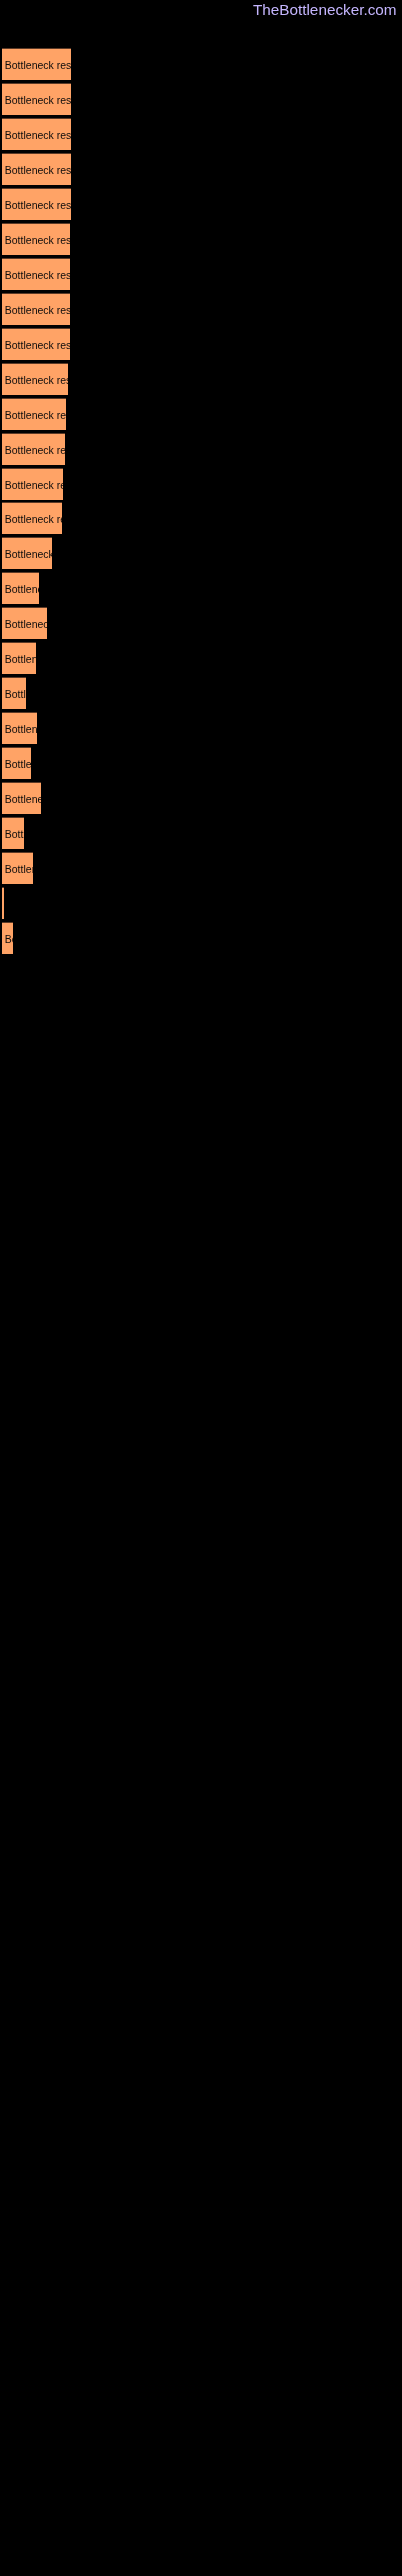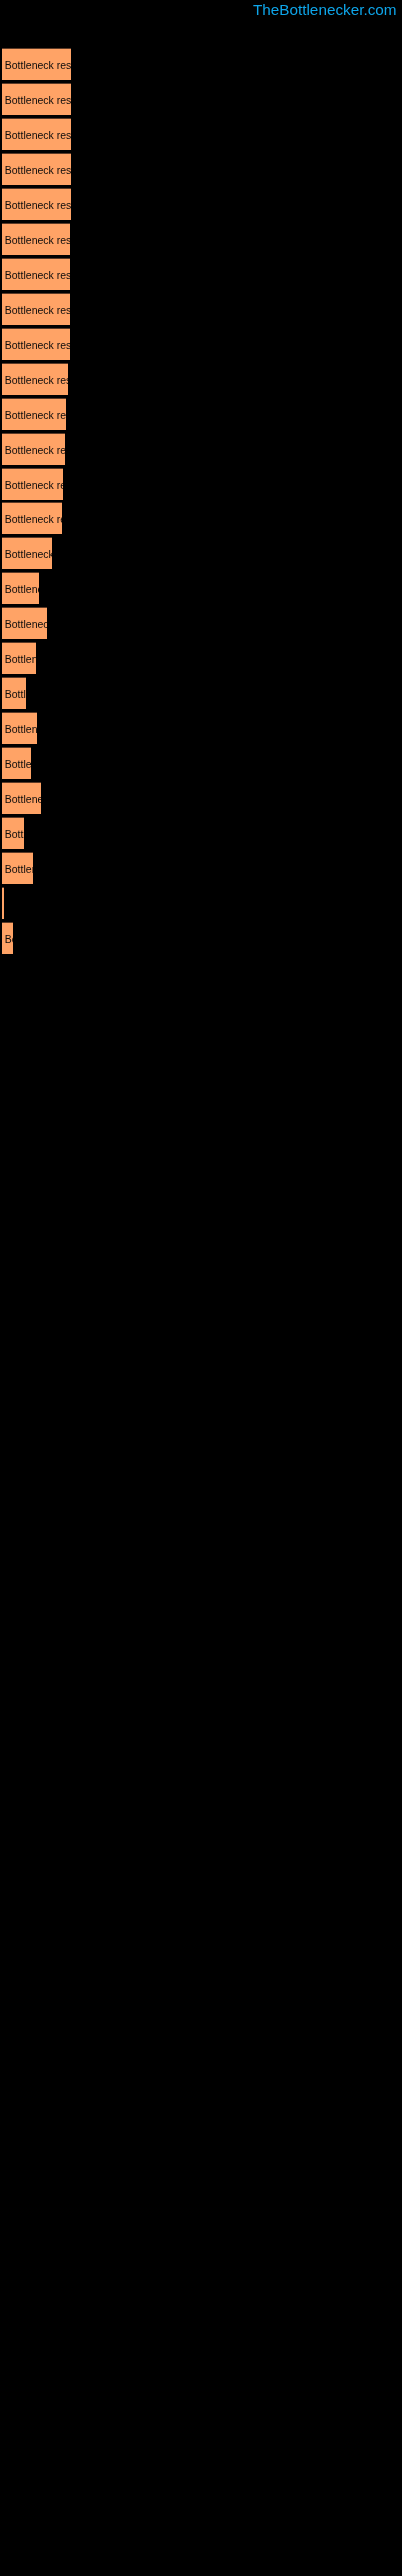--- a/index.html
+++ b/index.html
@@ -13,21 +13,21 @@
     position: relative;
     overflow: hidden;
     font-family: "Liberation Sans", sans-serif;
     -webkit-font-smoothing: antialiased;
   }
   #site-title {
     position: absolute;
     right: 6.4px;
     top: 0.8px;
     font-size: 15.3px;
-    color: #0ea5e9;
+    color: #c4b5fd;
     letter-spacing: 0px;
     white-space: nowrap;
     font-family: "Liberation Sans", sans-serif;
   }
   #chart-area {
     position: absolute;
     left: 0;
     top: 0;
     width: 403px;
     height: 2576px;

